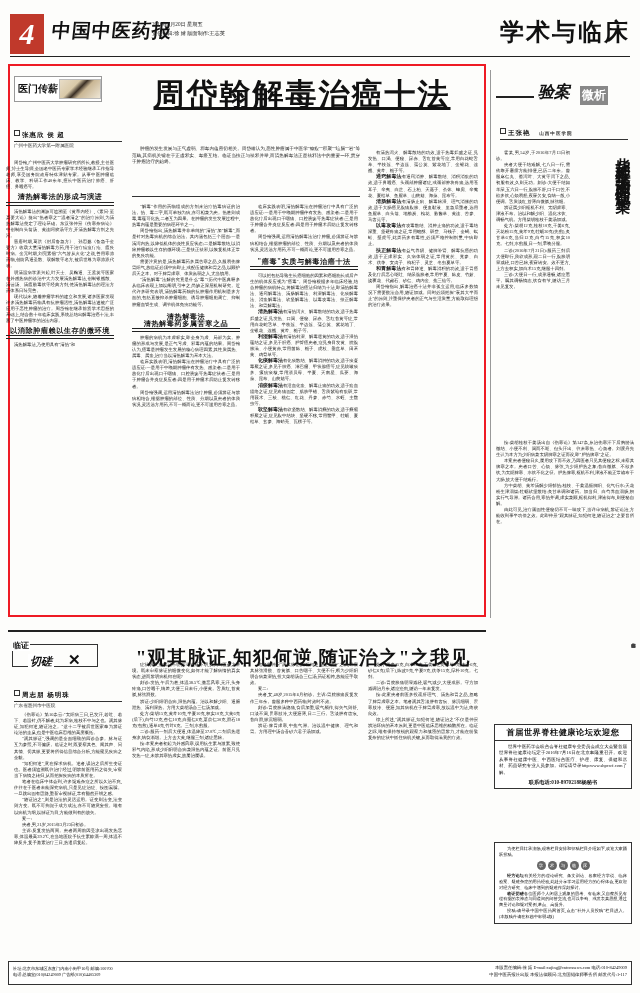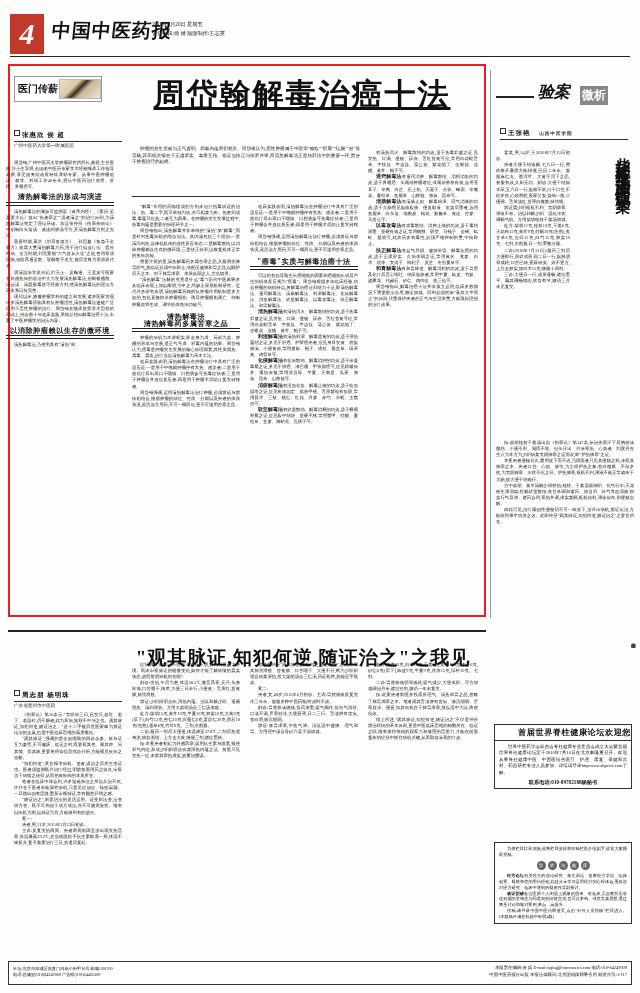--- a/index.html
+++ b/index.html
@@ -96,21 +96,21 @@
   .headline-bottom{
     position:absolute;left:120px;top:645px;width:366px;text-align:center;
     font-size:19px;font-weight:bold;letter-spacing:1px;
   }
 
   .sep-rule{position:absolute;height:1px;background:#333;}
 
   
   .notice{position:absolute;right:8px;box-sizing:border-box;}
   .notice .nhead{
-    text-align:right;font-size:8.2px;font-weight:bold;padding:2px 0;
+    text-align:center;font-size:8.2px;font-weight:bold;padding:2px 0;
     border-bottom:1px solid #333;letter-spacing:0.5px;
   }
   .notice .nbody{font-size:4.5px;line-height:6.4px;padding:3px 4px;text-align:justify;}
   .notice .nbody p{margin:0;text-indent:9px;}
   .notice .contact{text-align:center;font-weight:bold;font-size:5.2px;margin-top:3px;}
 
   .zhenggao{position:absolute;right:8px;top:842px;width:138px;border:1px solid #333;box-sizing:border-box;background:#fff;}
   .zhenggao .zhead{
     background:#8e8e8e;color:#fff;text-align:center;font-size:11px;font-weight:bold;
     letter-spacing:4px;padding:2px 0;
@@ -138,20 +138,21 @@
 
 <div class="page">
 
   <div class="masthead">
     <div class="folio">4</div>
     <div class="paper-name">中国中医药报</div>
     <div class="mast-meta">
       <div>2016年5月20日 星期五</div>
       <div>责任编辑:徐 婧  版面制作:王志英</div>
     </div>
+    <div class="section-title">学术与临床</div>
   </div>
   <div class="mast-rule"></div>
 
   <div class="redbox"></div>
 
   <div class="badge-yimen">
     <span class="txt">医门传薪</span>
     <span class="pic"></span>
   </div>
 
@@ -246,20 +247,27 @@
     <p>按:柴胡桂枝干姜汤出自《伤寒论》第147条,原治伤寒汗下后胸胁满微结、小便不利、渴而不呕、但头汗出、往来寒热、心烦者。刘渡舟先生认为本方为少阳病兼太阴脾寒之证而设,即"胆热脾寒"之证。</p>
     <p>本案患者便秘日久,屡用攻下而不效,乃因医者只见其便秘之标,未察其脾寒之本。患者口苦、心烦、脉弦,为少阳胆热之象;苔白微腻、不欲多饮,为太阴脾寒、水饮不化之征。胆热脾寒,枢机不利,津液不能正常输布于大肠,故大便干结难行。</p>
     <p>方中柴胡、黄芩清解少阳郁热;桂枝、干姜温振脾阳、化气行水;天花粉生津润燥;牡蛎软坚散结;炙甘草调和诸药。加当归、白芍养血润肠,枳实行气导滞。诸药合用,寒热并调,虚实兼顾,枢机得利,津液得布,则便秘自解。</p>
     <p>由此可见,治疗顽固性便秘切不可一味攻下,当详审病机,辨证论治,方能收到事半功倍之效。此即仲景"观其脉证,知犯何逆,随证治之"之要旨所在。</p>
   </div>
 
   <div class="credit-v" style="right:4px;top:640px;height:76px;">本版部分内容图片由医馆集团提供</div>
 
   <div class="sep-rule" style="left:8px;top:630px;width:478px;height:2px;background:#222;"></div>
 
+  <div class="badge-linzheng">
+    <div class="brk"></div>
+    <div class="brk2"></div>
+    <div class="lz1">临证</div>
+    <div class="lz2">切磋</div>
+    <div class="x">✕</div>
+  </div>
 
   <div class="headline-bottom">"观其脉证,知犯何逆,随证治之"之我见</div>
 
   <div class="byline" style="left:14px;top:690px;width:108px;">
     <div class="names"><span class="sq"></span><span>周志朋  杨明珠</span></div>
     <div class="ul"></div>
     <div class="aff">广东省惠州市中医院</div>
   </div>
 
   <div class="col" style="left:14px;top:712px;width:108px;height:248px;overflow:hidden;">

